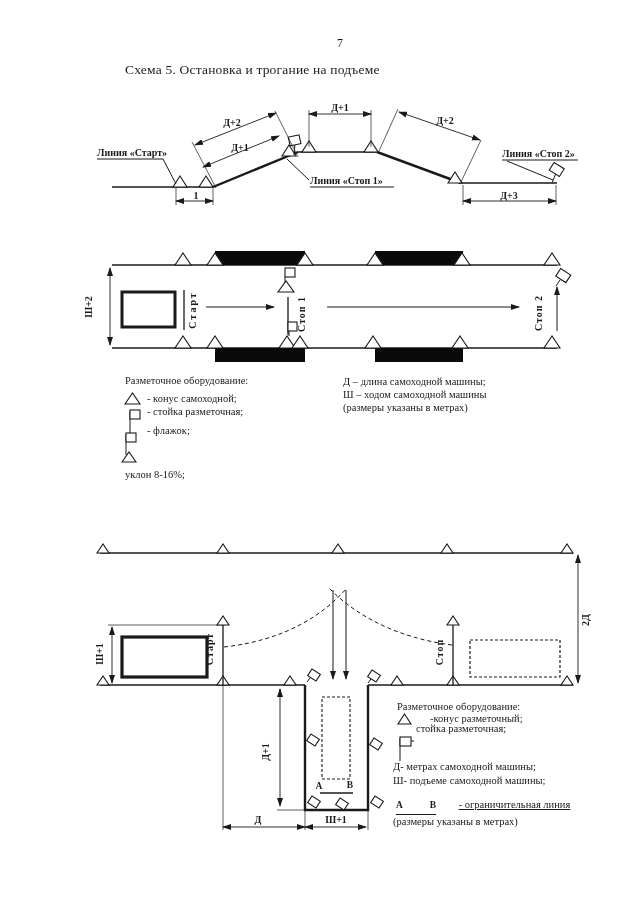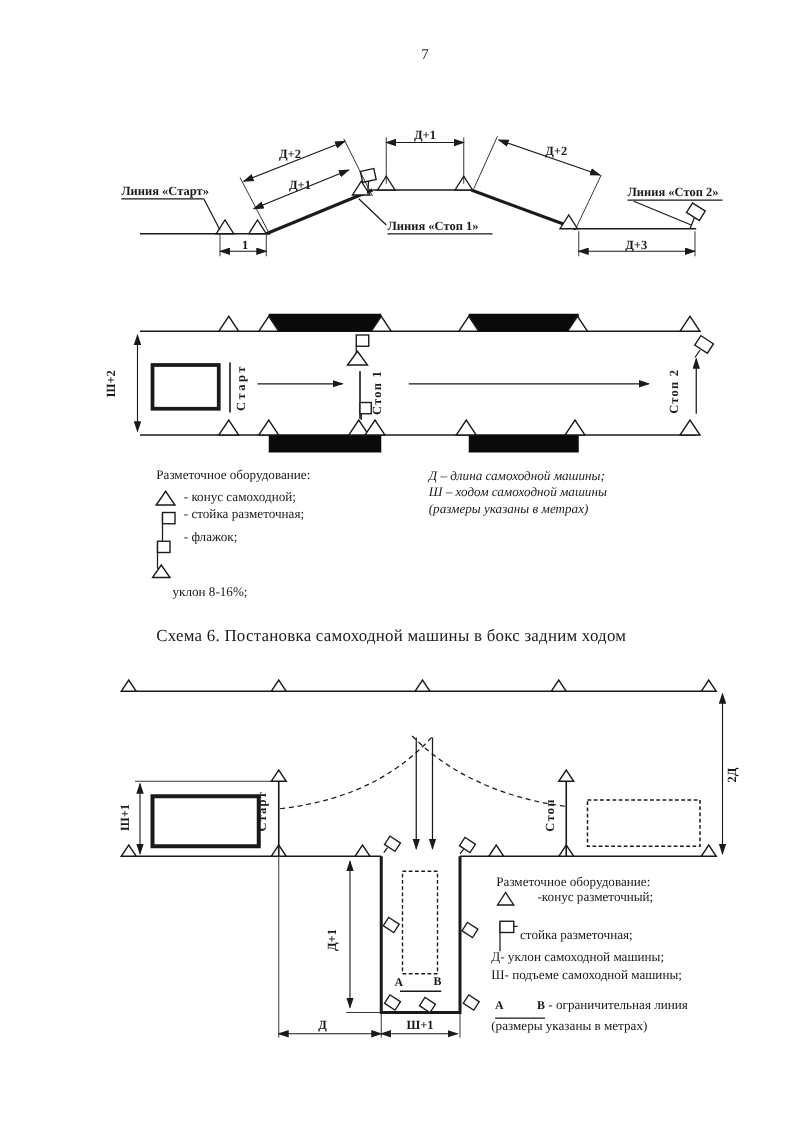--- a/index.html
+++ b/index.html
@@ -24,20 +24,21 @@
   .ab{display:inline-flex;justify-content:space-between;width:40px;border-bottom:1.6px solid #1a1a1a;
       padding-bottom:2px;font-weight:bold;font-size:9.5px;}
 </style>
 </head>
 <body>
 
 <div class="page">
 
   <div class="abs pgnum" style="left:300px;top:36px;width:80px;">7</div>
 
+  <div class="abs title" style="left:125px;top:62px;">Схема 5. Остановка и трогание на подъеме</div>
 
   <svg class="abs" style="left:0;top:95px;" width="640" height="140" viewBox="0 0 640 140">
     <defs>
       <marker id="a1e" markerWidth="9" markerHeight="8" refX="8" refY="3" orient="auto" markerUnits="userSpaceOnUse">
           <path d="M0,0 L9,3 L0,6 Z" fill="#1a1a1a"></path>
         </marker>
       <marker id="a1s" markerWidth="9" markerHeight="8" refX="1" refY="3" orient="auto" markerUnits="userSpaceOnUse">
           <path d="M9,0 L0,3 L9,6 Z" fill="#1a1a1a"></path>
         </marker>
     </defs>
@@ -200,29 +201,28 @@
   </svg>
   <div class="abs leg" style="left:147px;top:405px;">- стойка разметочная;</div>
 
   <svg class="abs" style="left:121px;top:431px;" width="18" height="33">
     <path class="thin" d="M5,3 V24"></path>
     <rect class="flag" x="5" y="2" width="10" height="9"></rect>
     <path class="cone" d="M1,31 L15,31 L8,21 Z"></path>
   </svg>
   <div class="abs leg" style="left:147px;top:424px;">- флажок;</div>
 
-  <div class="abs leg" style="left:138px;top:468px;">уклон 8-16%;</div>
-
-  <div class="abs leg" style="left:343px;top:375px;font-style:italic;">
+  <div class="abs leg" style="left:125px;top:468px;">уклон 8-16%;</div>
+
+  <div class="abs leg" style="left:343px;top:375px;">
     <div>Д – длина самоходной машины;</div>
     <div>Ш – ходом самоходной машины</div>
     <div>(размеры указаны в метрах)</div>
   </div>
 
-  <div class="abs title" style="left:125px;top:501px;">Схема 6. Постановка самоходной машины в бокс задним ходом</div>
 
   <svg class="abs" style="left:0;top:542px;" width="640" height="300" viewBox="0 0 640 300">
     <defs>
       <marker id="a3e" markerWidth="9" markerHeight="8" refX="8" refY="3" orient="auto" markerUnits="userSpaceOnUse">
           <path d="M0,0 L9,3 L0,6 Z" fill="#1a1a1a"></path>
         </marker>
       <marker id="a3s" markerWidth="9" markerHeight="8" refX="1" refY="3" orient="auto" markerUnits="userSpaceOnUse">
           <path d="M9,0 L0,3 L9,6 Z" fill="#1a1a1a"></path>
         </marker>
     </defs>
@@ -323,28 +323,28 @@
   <svg class="abs" style="left:397px;top:713px;" width="16" height="12">
     <path class="cone" d="M1,11 L14,11 L7.5,1 Z"></path>
   </svg>
   <div class="abs leg" style="left:430px;top:712px;">-конус разметочный;</div>
 
   <svg class="abs" style="left:397px;top:735px;" width="18" height="27">
     <path class="thin" d="M3,3 V26"></path>
     <rect class="flag" x="3" y="2" width="11" height="9"></rect>
     <path class="thin" d="M14,6 H17"></path>
   </svg>
-  <div class="abs leg" style="left:416px;top:742px;">стойка разметочная;</div>
-
-  <div class="abs leg" style="left:393px;top:760px;">Д- уклон самоходной машины;</div>
+  <div class="abs leg" style="left:416px;top:722px;">стойка разметочная;</div>
+
+  <div class="abs leg" style="left:393px;top:760px;">Д- метрах самоходной машины;</div>
   <div class="abs leg" style="left:393px;top:774px;">Ш- подъеме самоходной машины;</div>
 
   <div class="abs leg" style="left:396px;top:798px;">
     <span class="ab">
         <span>А</span>
         <span>В</span>
       </span>
-    <span style="margin-left:0;">- ограничительная линия</span>
+    <span style="margin-left:20px;text-decoration:underline;">- ограничительная линия</span>
   </div>
 
   <div class="abs leg" style="left:393px;top:815px;">(размеры указаны в метрах)</div>
 
 </div>
 
 </body></html>

